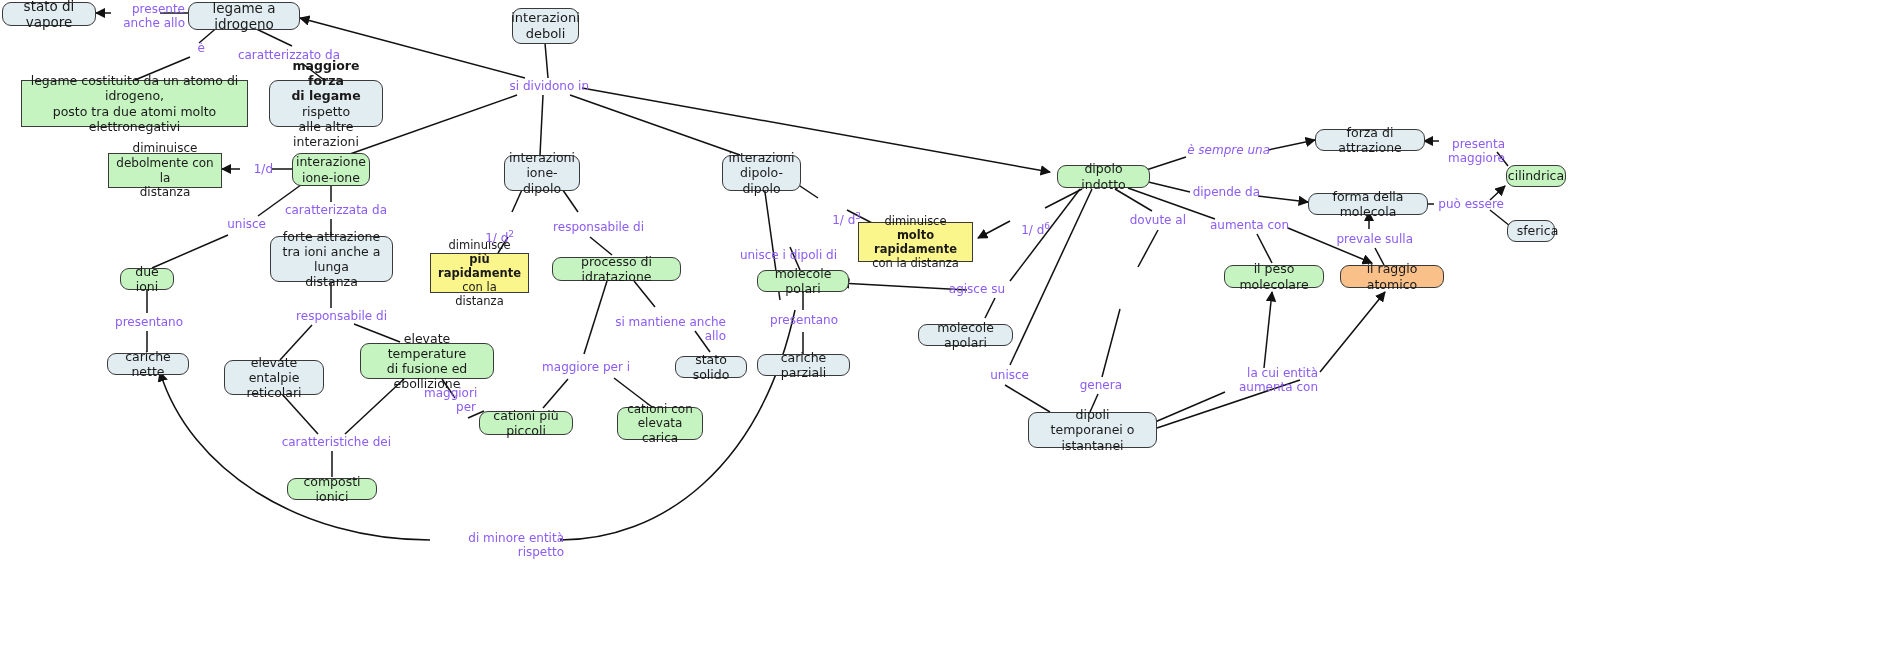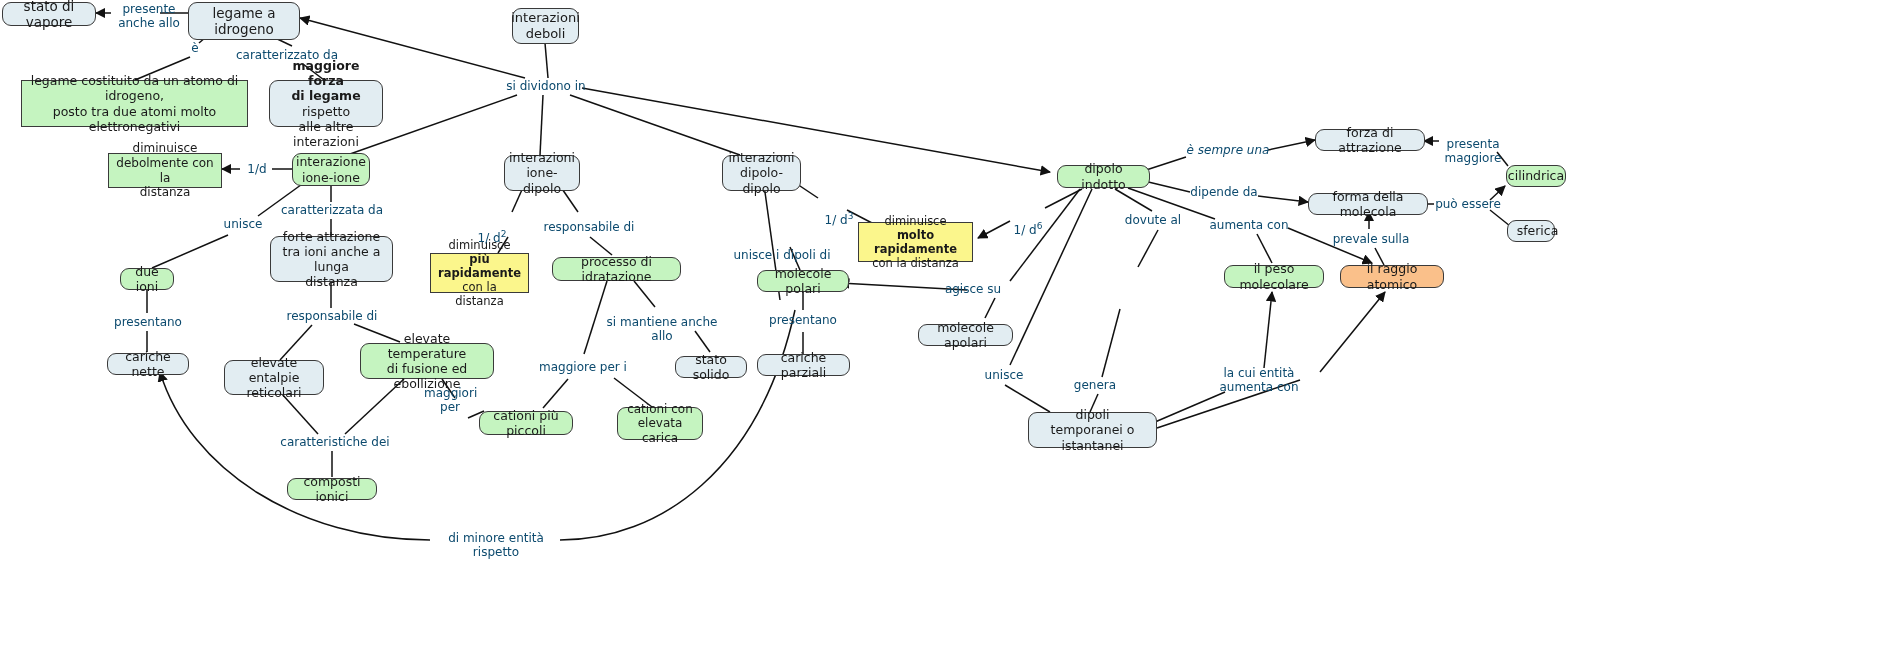--- a/index.html
+++ b/index.html
@@ -36,22 +36,22 @@
     white-space: pre-line;
   }
   .rounded { border-radius: 9px; }
   .sharp   { border-radius: 0px; }
   .blue  { background: #e2edf2; }
   .green { background: #c5f4c0; }
   .yellow{ background: #fbf68c; }
   .orange{ background: #fac08a; }
   .lbl {
     position: absolute;
-    color: #0c4a6e;
-    text-align: center;
+    color: #8b5cf6;
+    text-align: right;
     line-height: 1.18;
     white-space: pre-line;
     background: transparent;
   }
   .b { font-weight: bold; }
 </style>
 </head>
 <body>
 
 <div id="canvas">
@@ -180,21 +180,21 @@
       <line x1="1384" y1="265" x2="1375" y2="248"></line>
       <line x1="1369" y1="229" x2="1369" y2="212" marker-end="url(#arrow)"></line>
 
       <path d="M 795 310 C 760 470 660 540 560 540"></path>
       <path d="M 430 540 C 300 540 190 470 160 372" marker-end="url(#arrow)"></path>
     </g>
   </svg>
 
   <div class="node rounded blue" style="left:2px; top:2px; width:94px; height:24px; font-size:13.5px;">stato di vapore</div>
 
-  <div class="node rounded blue" style="left:188px; top:2px; width:112px; height:38px; font-size:13.5px;text-align:center;">legame a idrogeno</div>
+  <div class="node rounded blue" style="left:188px; top:2px; width:112px; height:28px; font-size:13.5px;text-align:center;">legame a idrogeno</div>
 
   <div class="node sharp green" style="left:21px; top:80px; width:227px; height:47px; font-size:12.5px;">legame costituito da un atomo di idrogeno,
 posto tra due atomi molto
 elettronegativi</div>
 
   <div class="node rounded blue" style="left:269px; top:80px; width:114px; height:47px; font-size:12.5px;">
     <span><span class="b">maggiore forza
 di legame</span><span> rispetto
 alle altre interazioni</span></span>
   </div>

